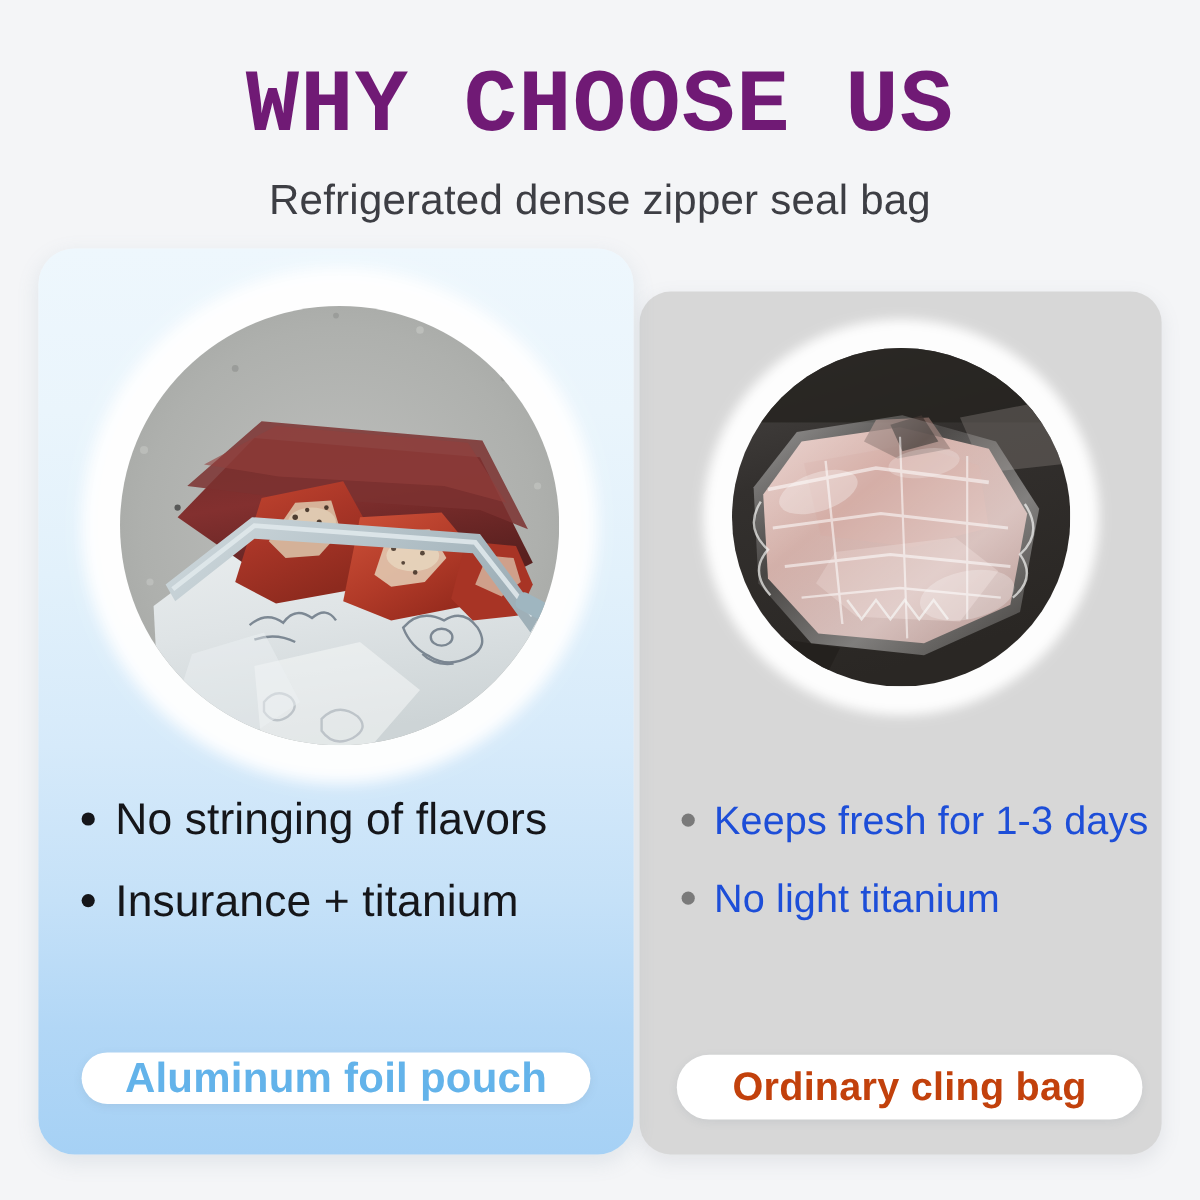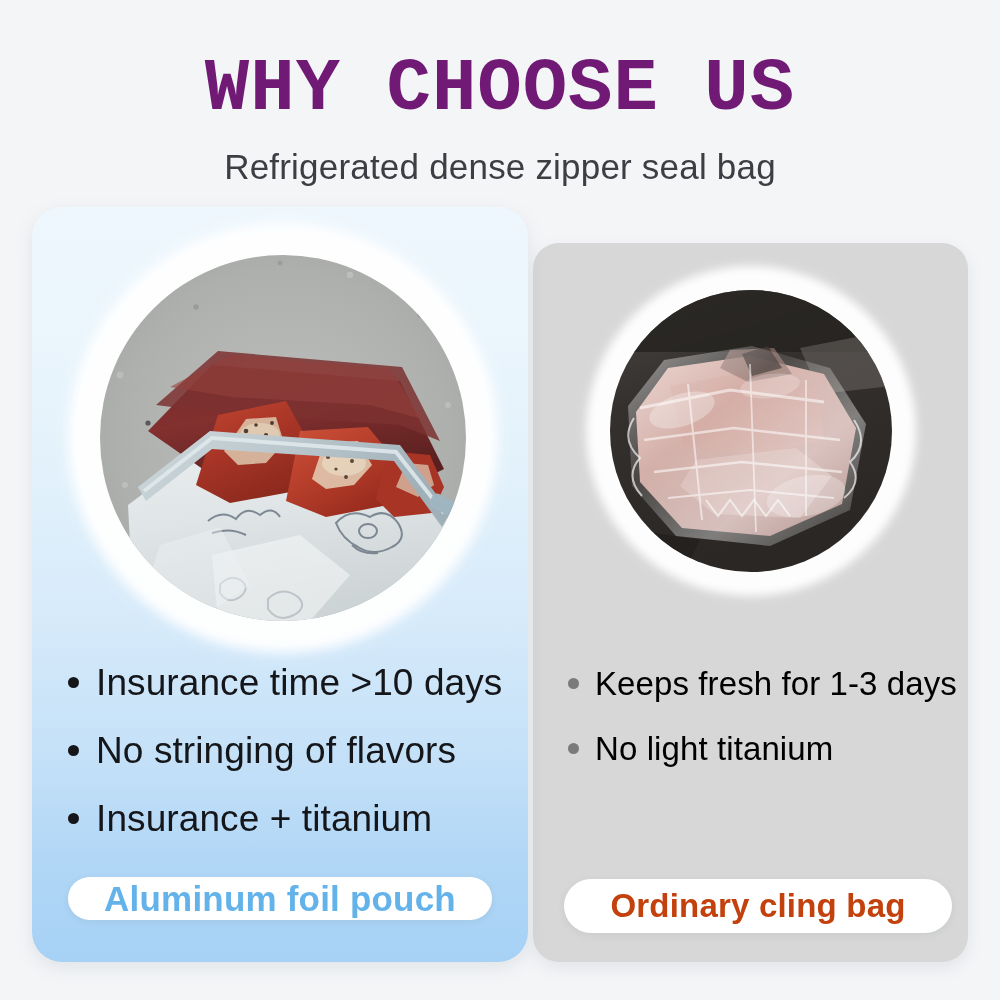--- a/index.html
+++ b/index.html
@@ -77,21 +77,21 @@
   .bullets.right .bullet { margin-bottom:25px; }
 
   .dot { flex:0 0 auto; border-radius:50%; }
   .bullets.left  .dot { width:11px; height:11px; background:#15161a;
                         margin-right:17px; transform:translateY(-7px); }
   .bullets.right .dot { width:11px; height:11px; background:#7a7a7a;
                         margin-right:16px; transform:translateY(-6px); }
 
   .btext { font-weight:400; letter-spacing:0.1px; white-space:nowrap; }
   .bullets.left  .btext { font-size:37px; line-height:44px; color:#15161a; }
-  .bullets.right .btext { font-size:33px; line-height:40px; color:#000000; }
+  .bullets.right .btext { font-size:33px; line-height:40px; color:#1d4ed8; }
 
   
   .pill {
     position:absolute;
     display:flex; align-items:center; justify-content:center;
     background:#ffffff;
     border-radius:40px;
     box-shadow:0 2px 7px rgba(110,125,140,0.13);
     font-weight:700;
     white-space:nowrap;
@@ -293,24 +293,20 @@
 
         <ellipse cx="72" cy="120" rx="34" ry="16" fill="#ffffff" opacity="0.30" transform="rotate(-18 72 120)"></ellipse>
         <ellipse cx="196" cy="206" rx="40" ry="20" fill="#ffffff" opacity="0.26" transform="rotate(-12 196 206)"></ellipse>
         <ellipse cx="160" cy="96" rx="30" ry="12" fill="#ffffff" opacity="0.22" transform="rotate(-8 160 96)"></ellipse>
       </svg>
     </div>
 
     <ul class="bullets left" style="z-index:5;">
       <li class="bullet">
         <span class="dot"></span>
-        <span class="btext">Insurance time &gt;10 days</span>
-      </li>
-      <li class="bullet">
-        <span class="dot"></span>
         <span class="btext">No stringing of flavors</span>
       </li>
       <li class="bullet">
         <span class="dot"></span>
         <span class="btext">Insurance + titanium</span>
       </li>
     </ul>
 
     <ul class="bullets right" style="z-index:5;">
       <li class="bullet">

